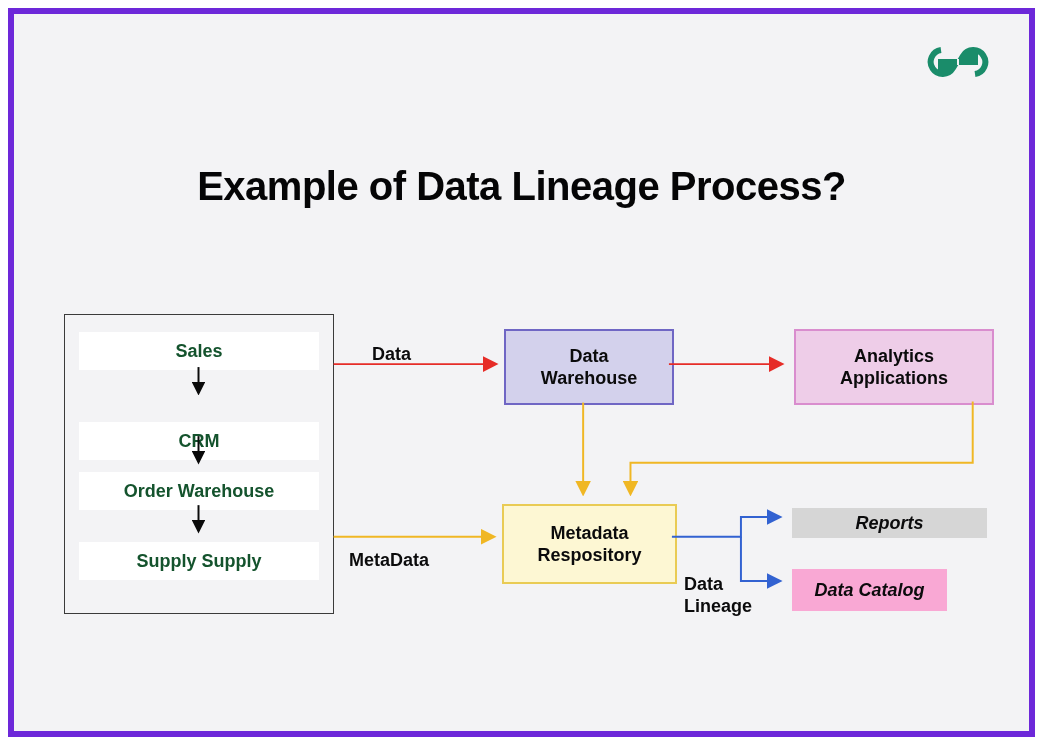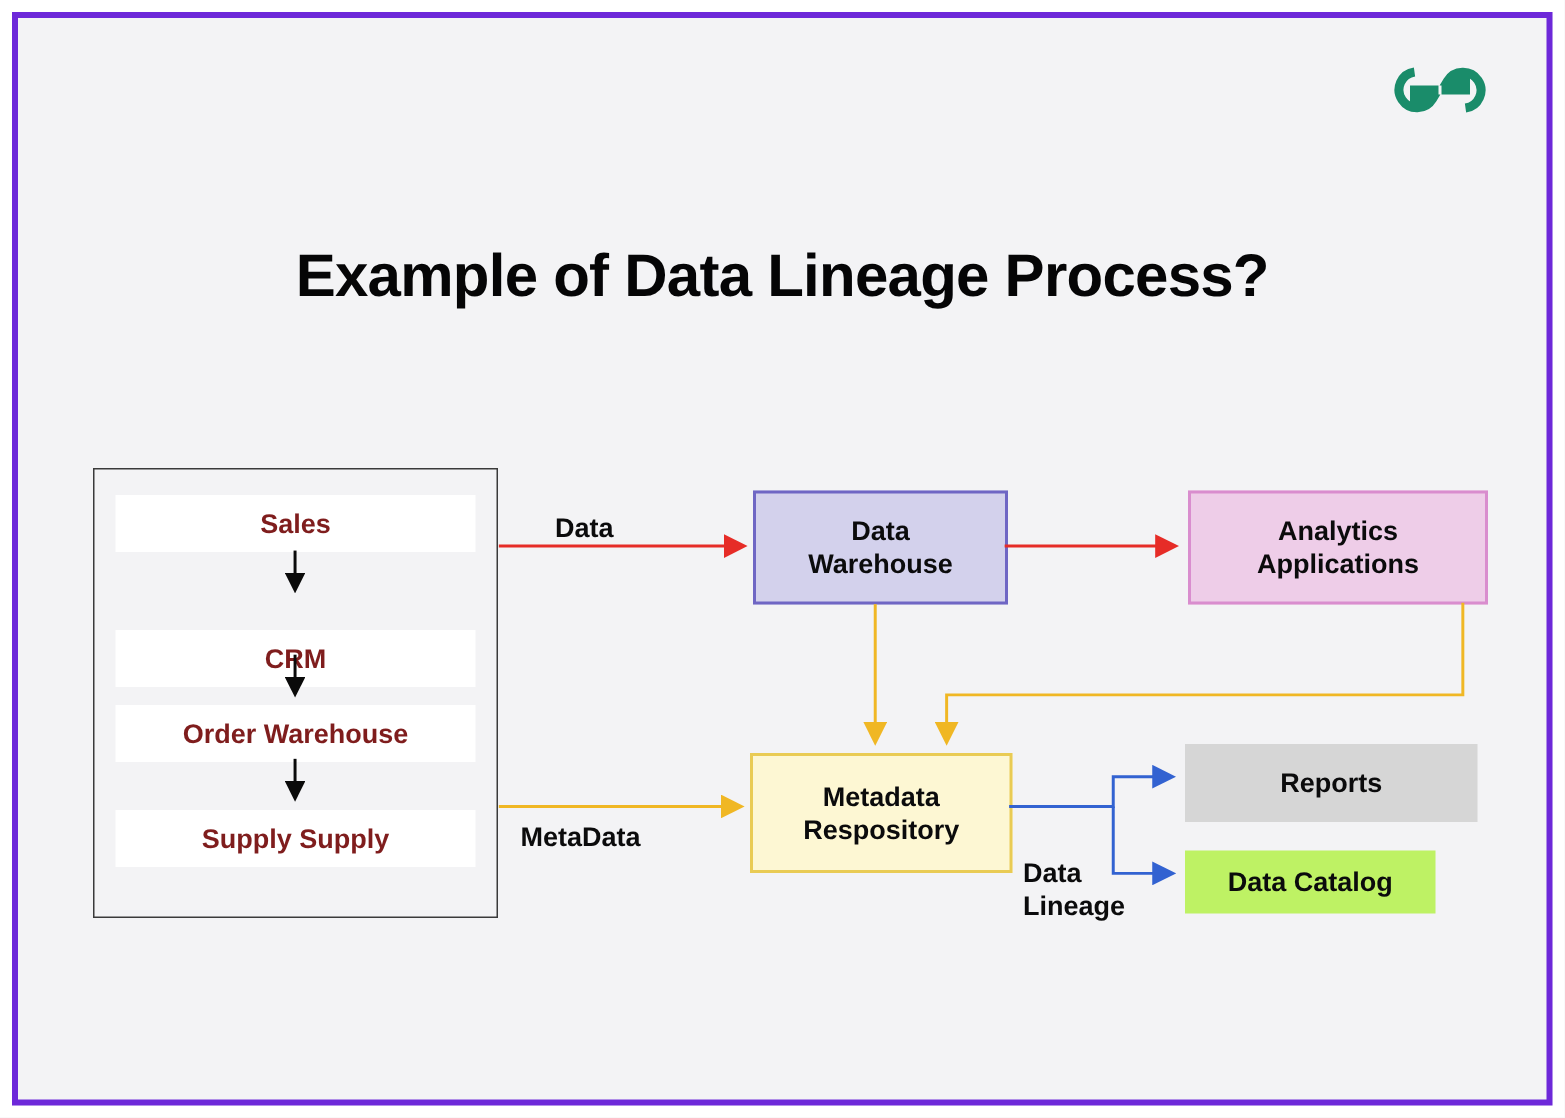--- a/index.html
+++ b/index.html
@@ -7,21 +7,21 @@
     width: 1043px;
     height: 745px;
     background: #fff;
     font-family: -apple-system, BlinkMacSystemFont, "Segoe UI", Arial, sans-serif;
     position: relative;
   }
   .frame {
     position: absolute;
     left: 8px; top: 8px; right: 8px; bottom: 8px;
     background: #f3f3f5;
-    border: 4px solid #6d28d9;
+    border: 6px solid #6d28d9;
   }
   .logo {
     position: absolute;
     top: 32px; right: 40px;
     color: #1a8c6a;
   }
   .title {
     position: absolute;
     top: 150px;
     left: 0; right: 0;
@@ -51,21 +51,21 @@
     background: #f3f3f5;
   }
   .src-item {
     position: absolute;
     background: #fff;
     display: flex;
     align-items: center;
     justify-content: center;
     font-weight: 700;
     font-size: 18px;
-    color: #7f1d1d;
+    color: #14532d;
   }
   .label {
     position: absolute;
     font-weight: 700;
     font-size: 18px;
     color: #0b0b0c;
   }
   svg.arrows {
     position: absolute;
     left: 0; top: 0;
@@ -101,25 +101,25 @@
 Warehouse</div>
 
     <div class="box" style="left:780px; top:315px; width:200px; height:76px;
                 background:#eecde8; border:2px solid #d98dce; white-space:pre-line;">Analytics
 Applications</div>
 
     <div class="box" style="left:488px; top:490px; width:175px; height:80px;
                 background:#fdf7d3; border:2px solid #e9cb54; white-space:pre-line;">Metadata
 Respository</div>
 
-    <div class="box" style="left:778px; top:484px; width:195px; height:52px;
-                background:#d6d6d6;">Reports</div>
+    <div class="box" style="left:778px; top:494px; width:195px; height:30px;
+                background:#d6d6d6;font-style:italic;">Reports</div>
 
-    <div class="box" style="left:778px; top:555px; width:167px; height:42px;
-                background:#bef264;">Data Catalog</div>
+    <div class="box" style="left:778px; top:555px; width:155px; height:42px;
+                background:#f9a8d4;font-style:italic;">Data Catalog</div>
 
     <div class="label" style="left:358px; top:330px;">Data</div>
     <div class="label" style="left:335px; top:536px;">MetaData</div>
     <div class="label" style="left:670px; top:560px; white-space:pre-line; line-height:1.2;">Data
 Lineage</div>
 
     <svg class="arrows" viewBox="0 0 1025 727">
       <defs>
         <marker id="arr-black" viewBox="0 0 10 10" refX="8" refY="5" markerWidth="7" markerHeight="7" orient="auto">
           <path d="M 0 0 L 10 5 L 0 10 z" fill="#0a0a0a"></path>

